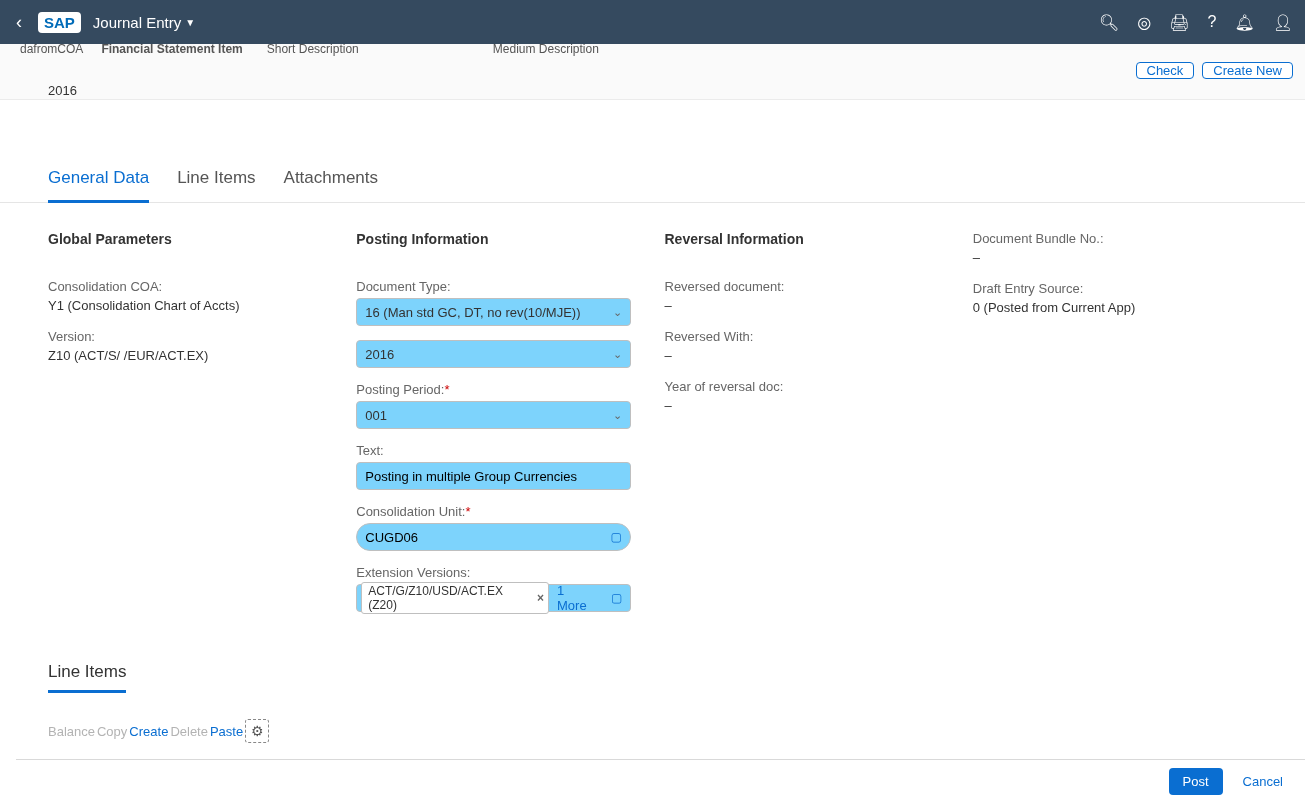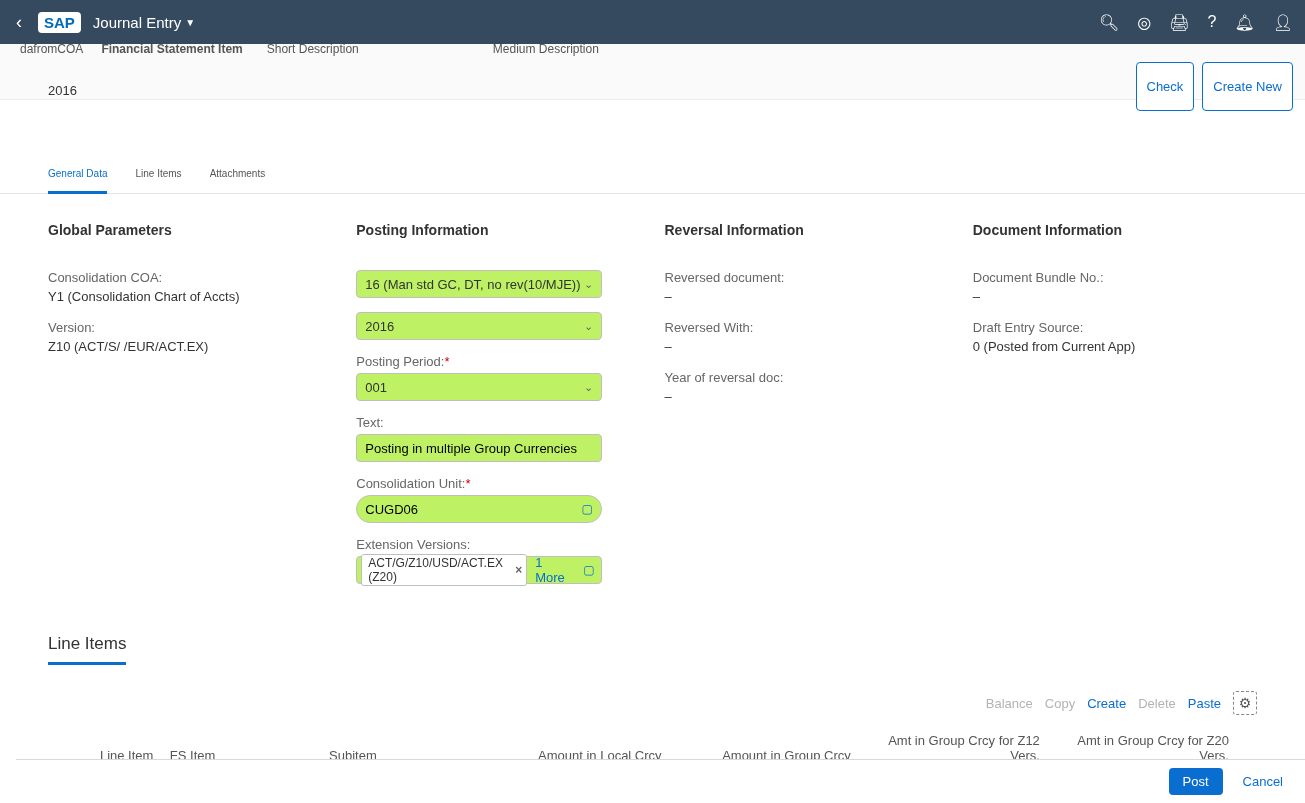--- a/index.html
+++ b/index.html
@@ -42,33 +42,33 @@
   .subheader .frag {
     position: absolute; left: 20px; top: -2px; font-size: 12px; color: #555;
     display: flex; gap: 24px;
   }
   .subheader .buttons {
     position: absolute; right: 12px; top: 18px;
     display: flex; gap: 8px;
   }
   .btn-outline {
     background: #fff; border: 1px solid #0a6ed1; color: #0a6ed1;
-    padding: 16px 10px; border-radius: 4px; cursor: pointer; font-size: 13px;
+    padding: 0 10px; border-radius: 4px; cursor: pointer; font-size: 13px;
   }
 
   .year2016 { position: absolute; font-size: 13px; color: #333; left: 48px; top: 83px; }
 
   
   .tabs {
     display: flex; gap: 28px; padding: 0 48px;
     margin-top: 58px;
     border-bottom: 1px solid #e5e5e5;
   }
   .tab {
-    padding: 10px 0 12px 0; color: #555; cursor: pointer; font-size: 10px;
+    padding: 10px 0 12px 0; color: #555; cursor: pointer; font-size: 17px;
   }
   .tab.active { color: #0a6ed1; border-bottom: 3px solid #0a6ed1; margin-bottom: -1px; }
 
   
   .content {
     padding: 28px 48px 20px 48px;
   }
   .section-grid {
     display: grid;
     grid-template-columns: 1fr 1fr 1fr 1fr;
@@ -76,23 +76,23 @@
   }
   .section h3 {
     margin: 0 0 32px 0; font-size: 14px; font-weight: bold; color: #333;
   }
   .field-label { color: #666; font-size: 13px; margin-bottom: 4px; }
   .field-label .req { color: #c00; }
   .field-value { color: #333; margin-bottom: 16px; }
   .form-row { margin-bottom: 14px; }
 
   .select, .input, .valuehelp, .token-input {
-    width: 246px; height: 28px;
+    width: 275px; height: 28px;
     border: 1px solid #bfbfbf; border-radius: 4px;
-    display: flex; align-items: center; background: #bef264;
+    display: flex; align-items: center; background: #7dd3fc;
     font-size: 13px; color: #333;
   }
   .select { padding: 0 8px; justify-content: space-between; cursor: pointer; }
   .select .caret { color: #666; font-size: 11px; }
   .input input, .valuehelp input {
     border: 0; outline: 0; flex: 1; padding: 0 8px; font-size: 13px;
     background: transparent; height: 100%;
   }
   .valuehelp { padding-right: 4px; border-radius: 14px; }
   .vh-icon { width: 20px; text-align: center; color: #0a6ed1; cursor: pointer; font-size: 12px; }
@@ -107,21 +107,21 @@
 
   
   .lineitems-heading {
     margin: 36px 0 8px 0; padding-bottom: 8px;
     font-size: 17px; color: #333;
     border-bottom: 3px solid #0a6ed1; display: inline-block;
   }
 
   
   .table-toolbar {
-    display: flex; justify-content: flex-end; gap: 12px;
+    display: flex; gap: 2px;
     padding: 18px 0 10px 0; align-items: center; font-size: 13px;
   }
   .table-toolbar .link { color: #0a6ed1; cursor: pointer; }
   .table-toolbar .link.disabled { color: #b3b3b3; cursor: default; }
   .gear-btn {
     border: 1px dashed #888; width: 24px; height: 24px;
     display: flex; align-items: center; justify-content: center;
     border-radius: 3px; cursor: pointer; color: #555; font-size: 14px;
   }
 
@@ -218,20 +218,21 @@
       <div class="field-label">Consolidation COA:</div>
       <div class="field-value">Y1 (Consolidation Chart of Accts)</div>
       <div class="field-label">Version:</div>
       <div class="field-value">Z10 (ACT/S/ /EUR/ACT.EX)</div>
     </div>
 
     <div class="section">
       <h3>Posting Information</h3>
 
       <div class="form-row">
+        <div class="field-label">Document Type:</div>
         <div class="select">
           <span>16 (Man std GC, DT, no rev(10/MJE))</span>
           <span class="caret">⌄</span>
         </div>
       </div>
 
       <div class="form-row">
         <div class="select">
           <span>2016</span>
           <span class="caret">⌄</span>
@@ -283,21 +284,20 @@
       <h3>Reversal Information</h3>
       <div class="field-label">Reversed document:</div>
       <div class="field-value">–</div>
       <div class="field-label">Reversed With:</div>
       <div class="field-value">–</div>
       <div class="field-label">Year of reversal doc:</div>
       <div class="field-value">–</div>
     </div>
 
     <div class="section">
-      <h3>Document Information</h3>
       <div class="field-label">Document Bundle No.:</div>
       <div class="field-value">–</div>
       <div class="field-label">Draft Entry Source:</div>
       <div class="field-value">0 (Posted from Current App)</div>
     </div>
   </div>
 
   <div>
     <div class="lineitems-heading">Line Items</div>
   </div>

